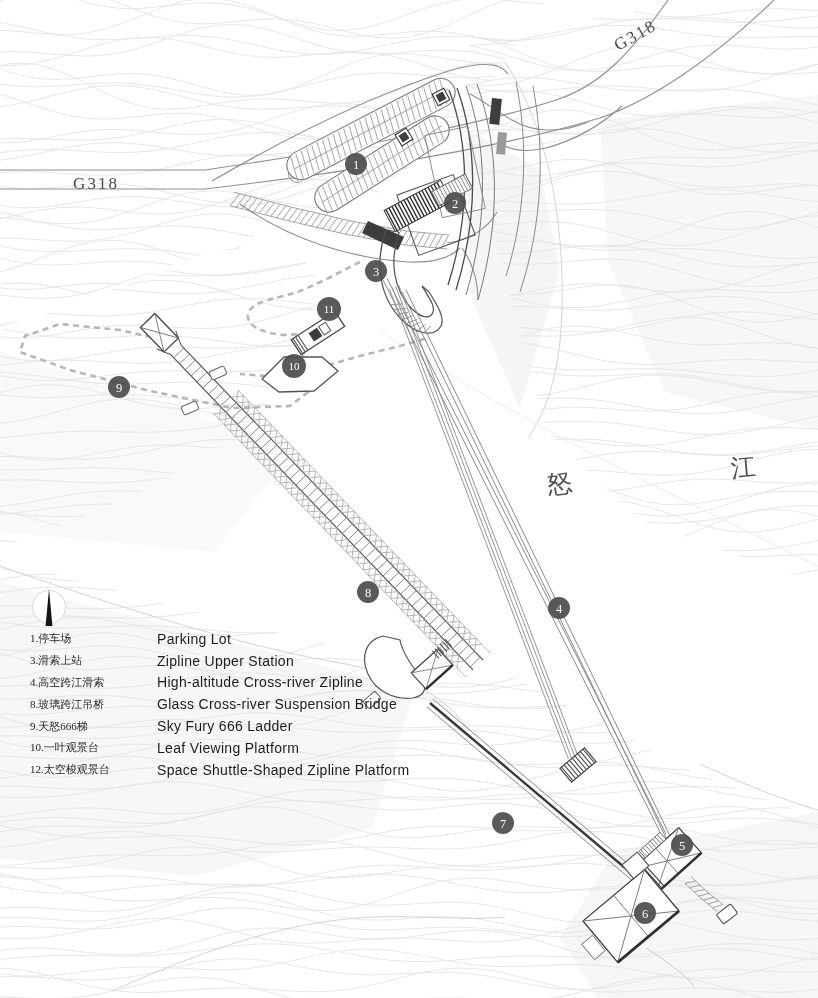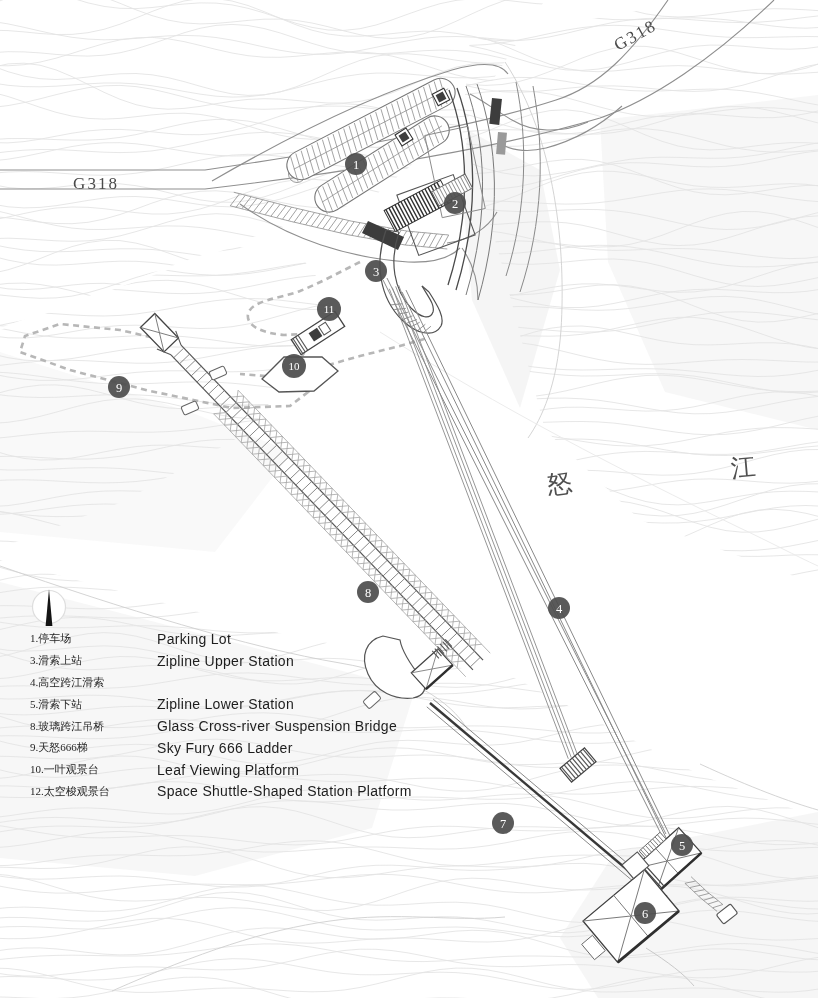--- a/index.html
+++ b/index.html
@@ -651,35 +651,32 @@
       <div class="lrow">
         <span class="lzh">1.停车场</span>
         <span class="len">Parking Lot</span>
       </div>
       <div class="lrow">
         <span class="lzh">3.滑索上站</span>
         <span class="len">Zipline Upper Station</span>
       </div>
       <div class="lrow">
         <span class="lzh">4.高空跨江滑索</span>
-      </div>
-      <div class="lrow">
-        <span class="lzh">5.滑索下站</span>
-        <span class="len">Zipline Lower Station</span>
+        <span class="len">High-altitude Cross-river Zipline</span>
       </div>
       <div class="lrow">
         <span class="lzh">8.玻璃跨江吊桥</span>
         <span class="len">Glass Cross-river Suspension Bridge</span>
       </div>
       <div class="lrow">
         <span class="lzh">9.天怒666梯</span>
         <span class="len">Sky Fury 666 Ladder</span>
       </div>
       <div class="lrow">
         <span class="lzh">10.一叶观景台</span>
         <span class="len">Leaf Viewing Platform</span>
       </div>
       <div class="lrow">
         <span class="lzh">12.太空梭观景台</span>
-        <span class="len">Space Shuttle-Shaped Station Platform</span>
+        <span class="len">Space Shuttle-Shaped Zipline Platform</span>
       </div>
     </div>
 </div>
 
 </body></html>

